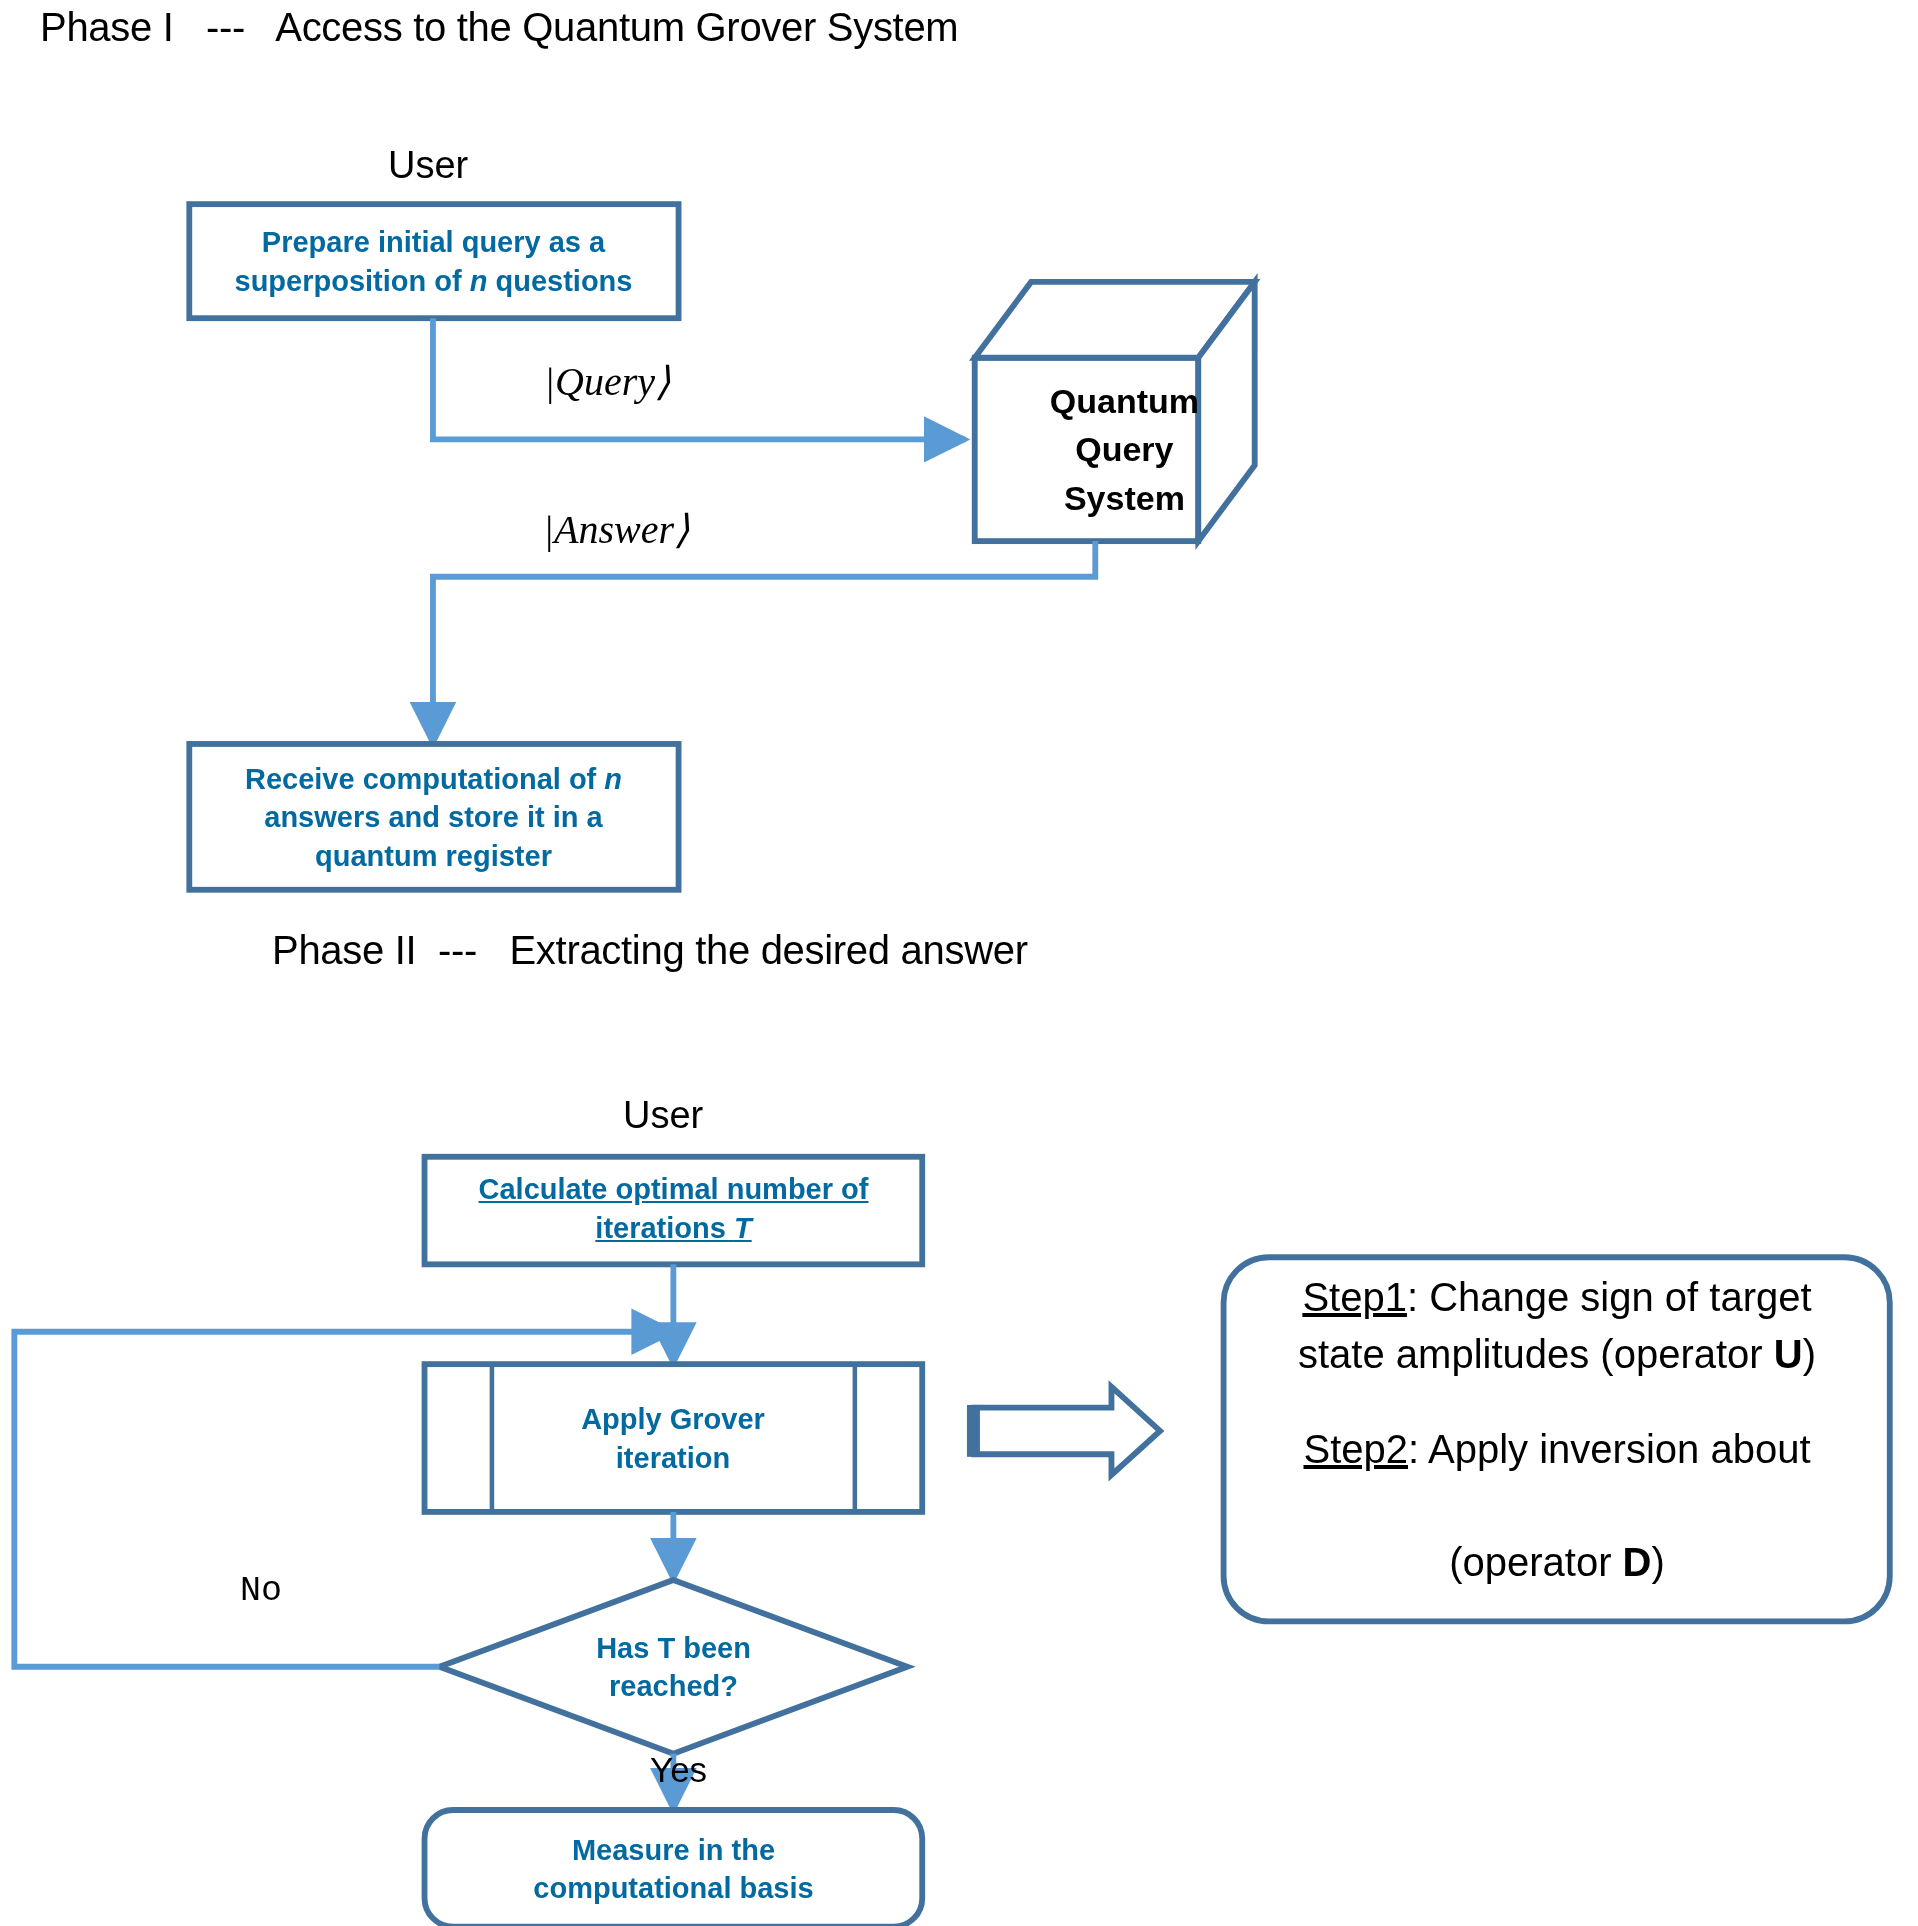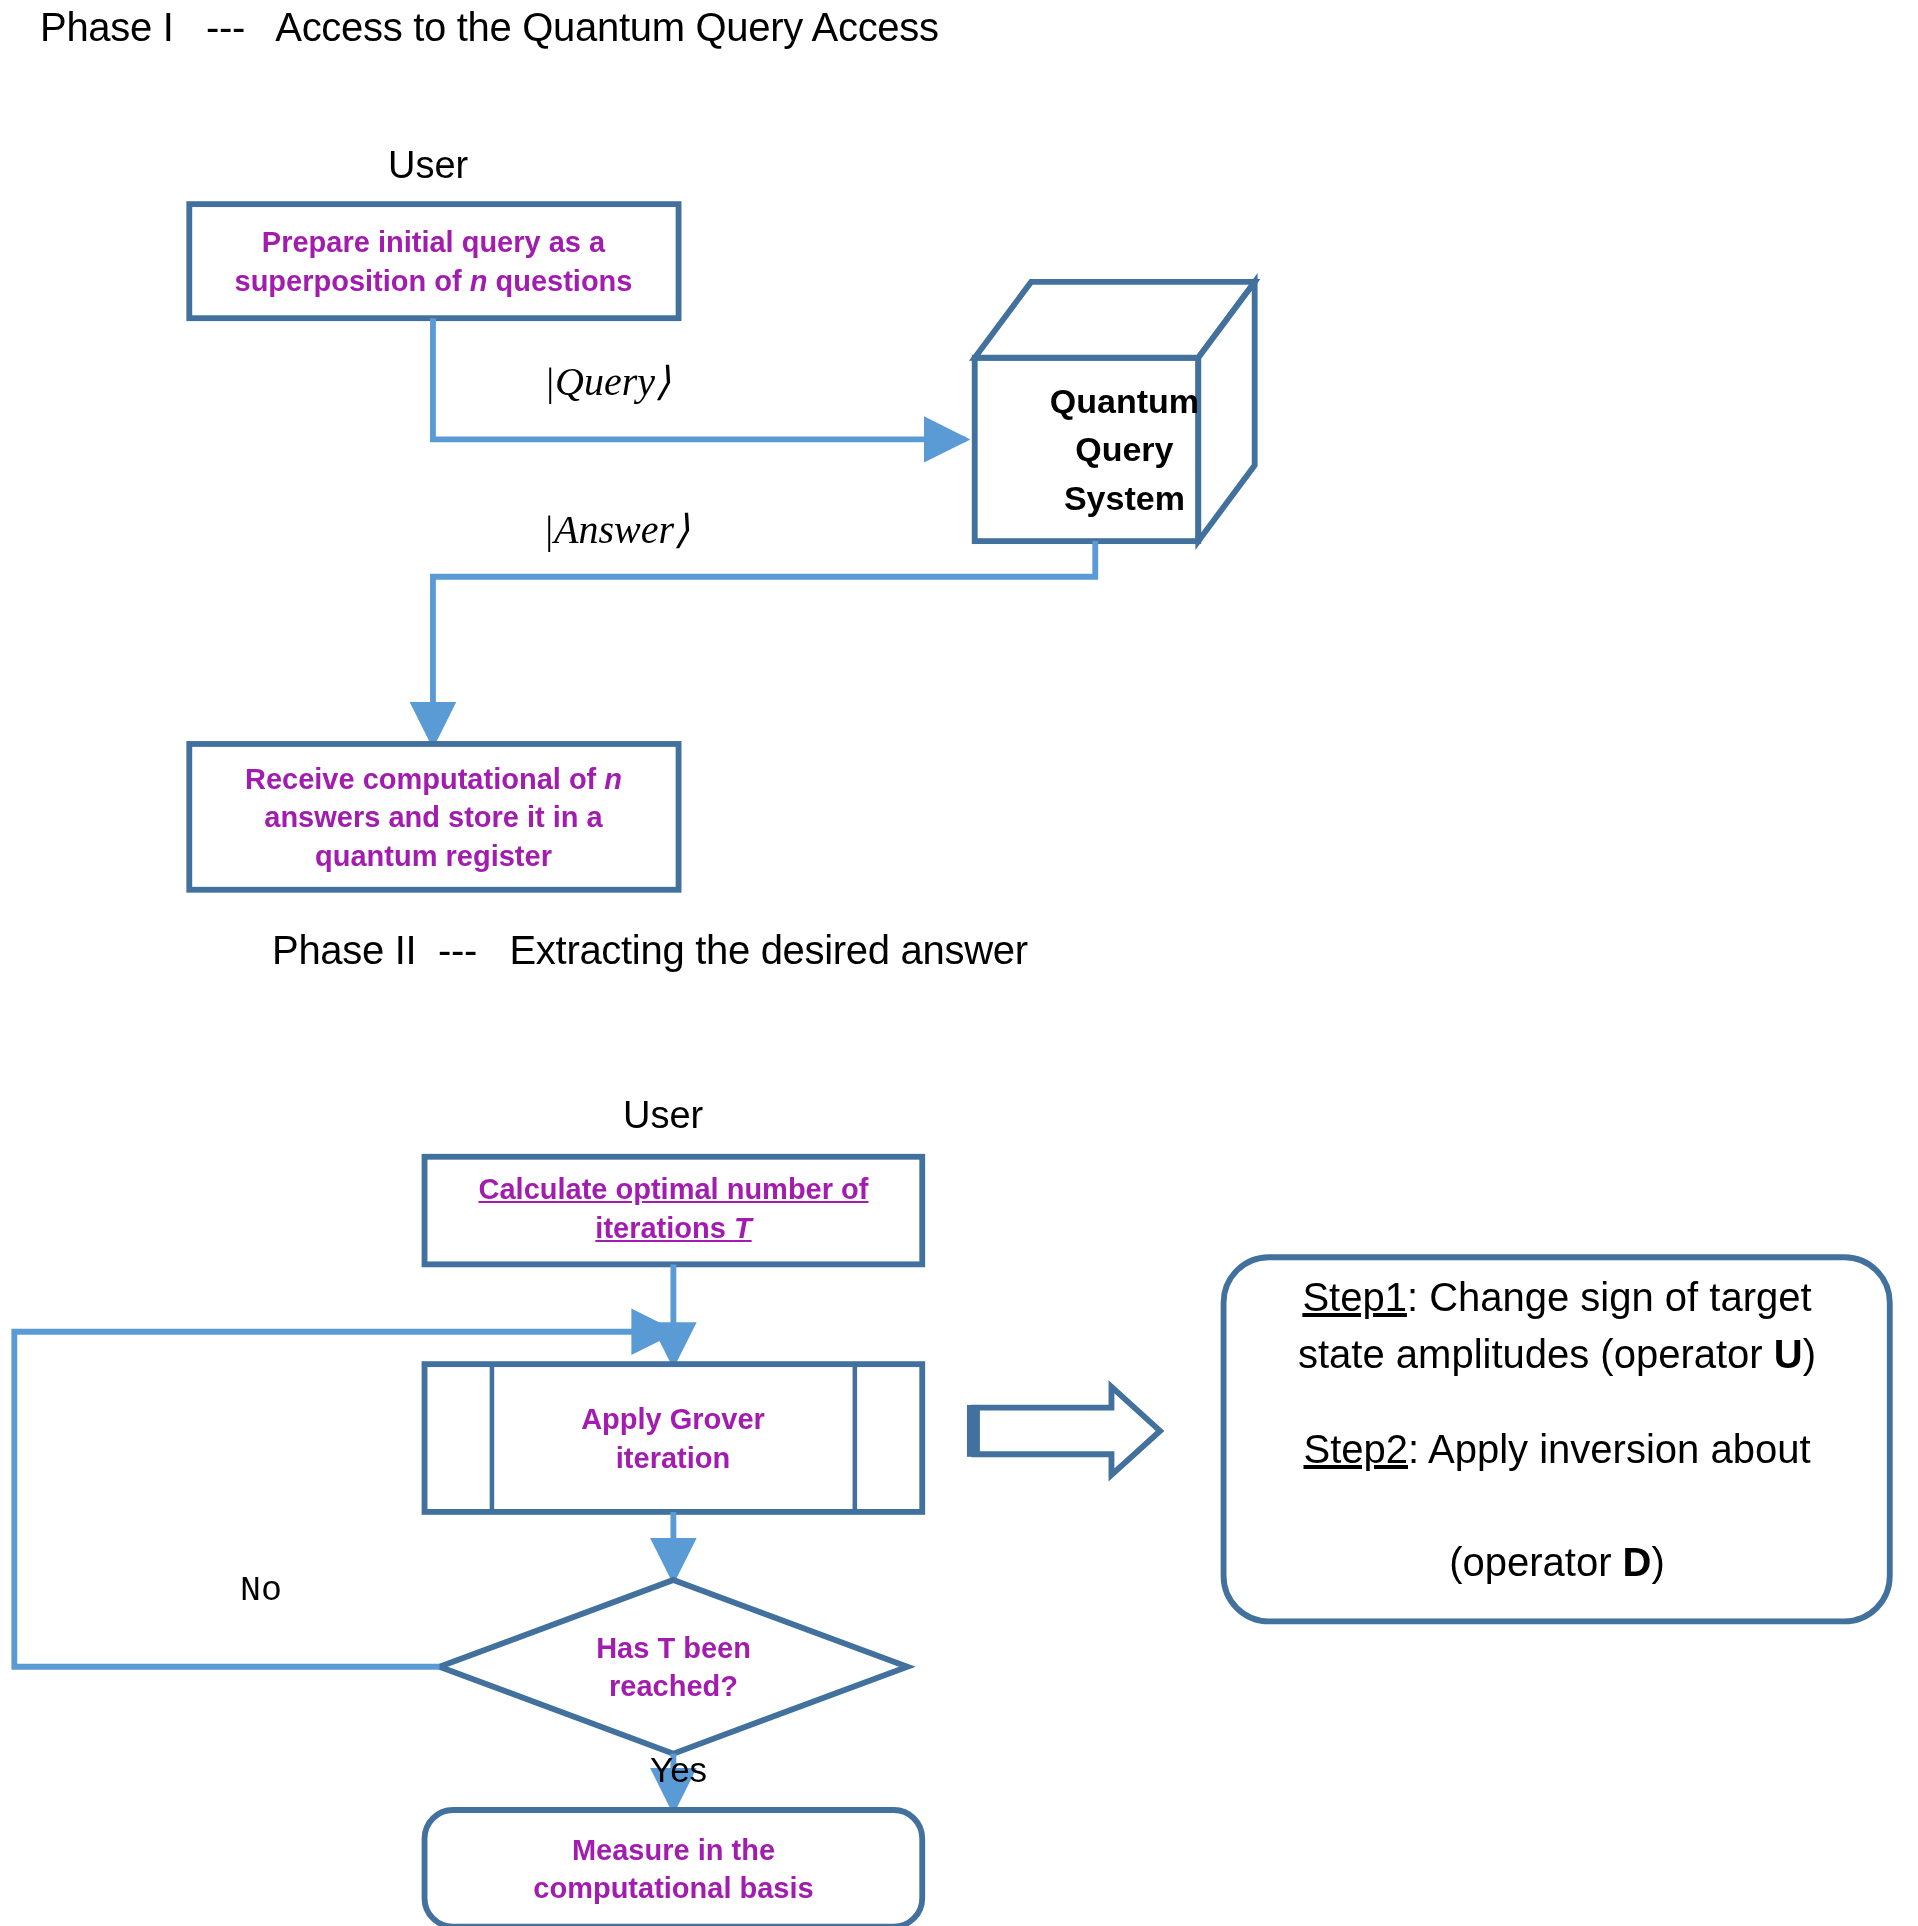--- a/index.html
+++ b/index.html
@@ -56,21 +56,21 @@
   .node-text{
     position:absolute;
     display:flex;
     align-items:center;
     justify-content:center;
     text-align:center;
     font-family:"Liberation Sans", sans-serif;
     font-weight:700;
     font-size:29px;
     line-height:1.32;
-    color:#a21caf;
+    color:#0369a1;
     box-sizing:border-box;
   }
   .node-text em{font-style:italic;font-weight:700;}
   .cube-text{
     position:absolute;
     display:flex;
     align-items:center;
     justify-content:flex-end;
     text-align:center;
     font-family:"Liberation Sans", sans-serif;
@@ -135,21 +135,21 @@
     <path d="M1039,2706 L1039,2793" fill="none" stroke="#5B9BD5" stroke-width="9" marker-end="url(#arrowLight)"></path>
 
     <rect x="655" y="2793" width="768" height="180" rx="44" ry="44" fill="#ffffff" stroke="#41719C" stroke-width="9"></rect>
 
     <path d="M1503,2172 L1715,2172 L1715,2140 L1790,2208 L1715,2276 L1715,2244 L1503,2244 Z" fill="#ffffff" stroke="#41719C" stroke-width="9" stroke-linejoin="miter"></path>
     <rect x="1492" y="2168" width="20" height="80" fill="#41719C"></rect>
 
     <rect x="1888" y="1940" width="1028" height="562" rx="70" ry="70" fill="#ffffff" stroke="#41719C" stroke-width="9"></rect>
   </svg>
 
-  <div class="phase-title" style="left:40px; top:5.2px;">Phase I   ---   Access to the Quantum Query Access</div>
+  <div class="phase-title" style="left:40px; top:5.2px;">Phase I   ---   Access to the Quantum Grover System</div>
 
   <div class="actor-label" style="left:388px; top:144px;">User</div>
 
   <div class="node-text" style="left:194px; top:209px; width:479px; height:105px; padding:0 14.3px;">
     <div>
       <span>Prepare initial query as a</span><br>
       <span>superposition of </span><em>n</em><span> questions</span>
     </div>
   </div>
 

